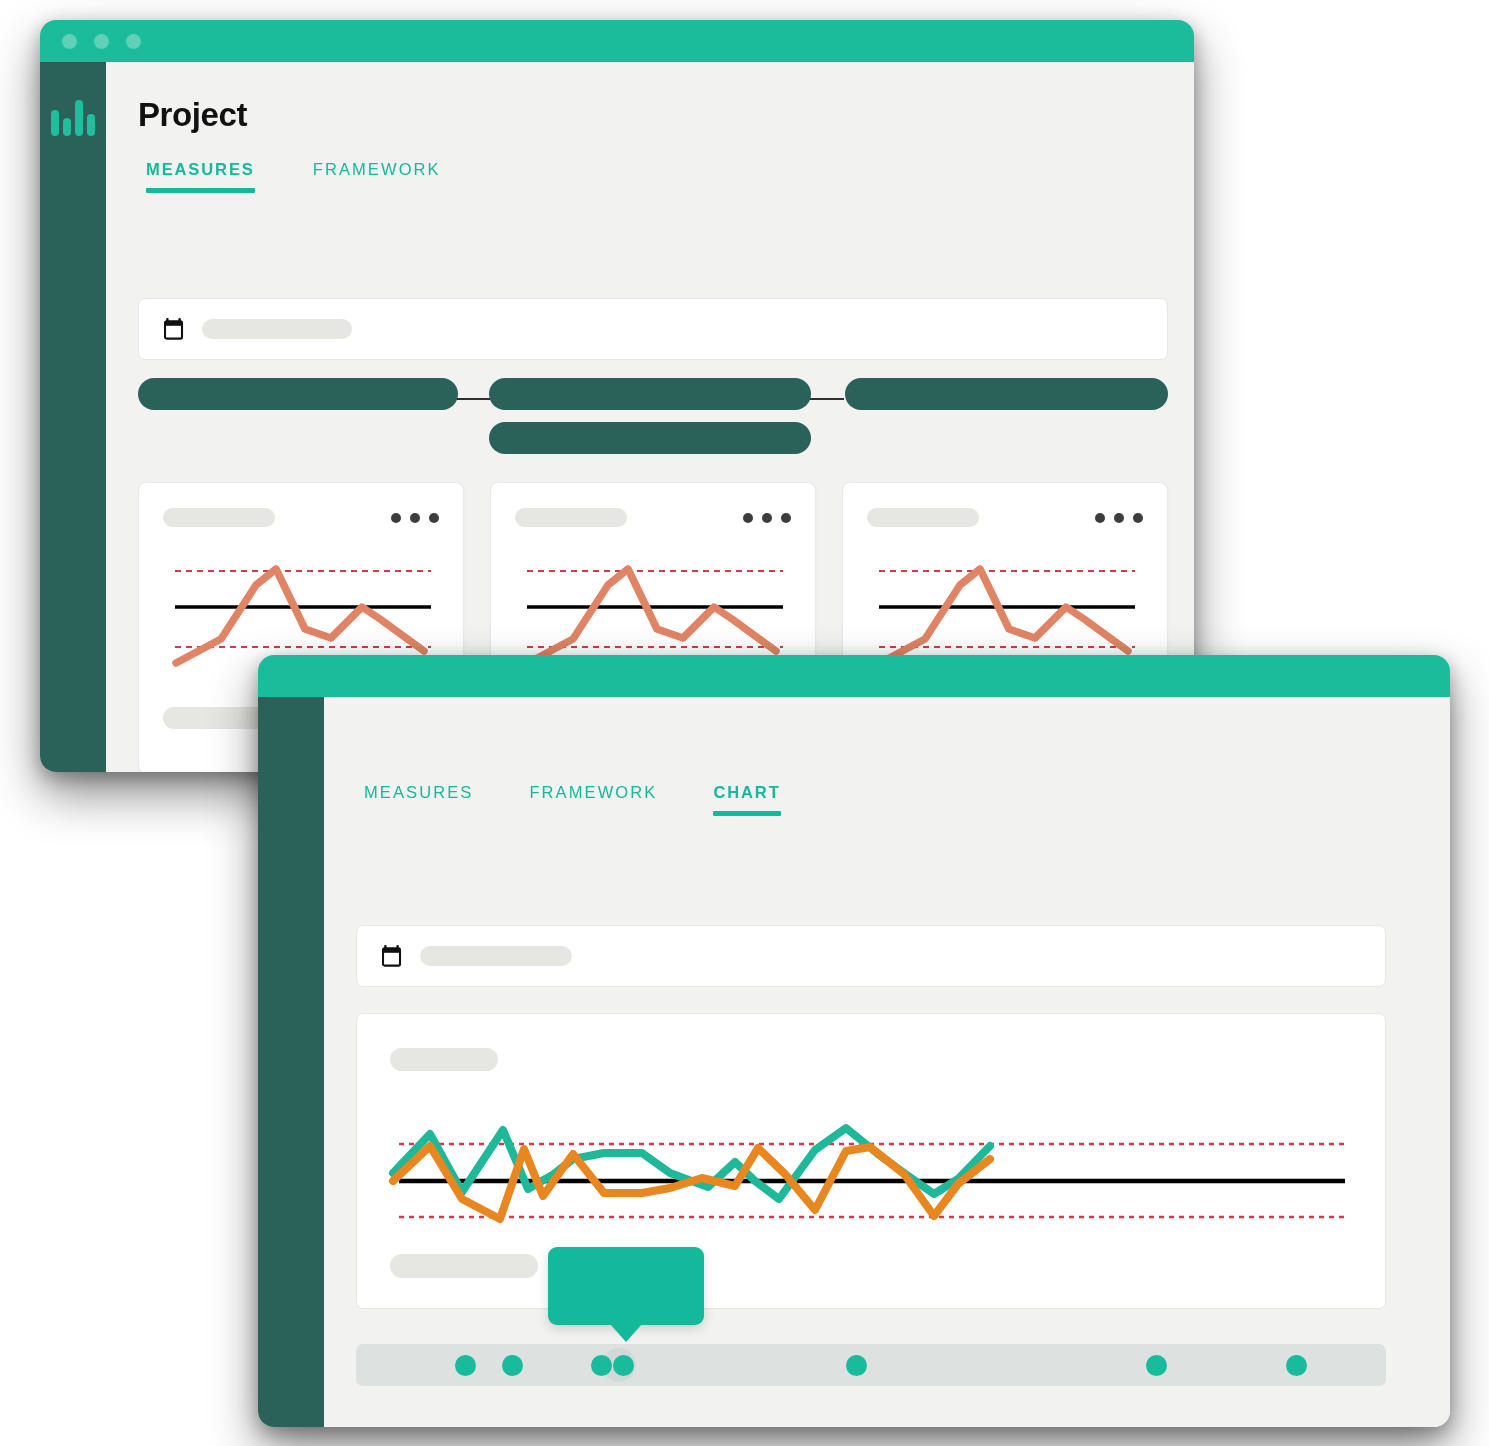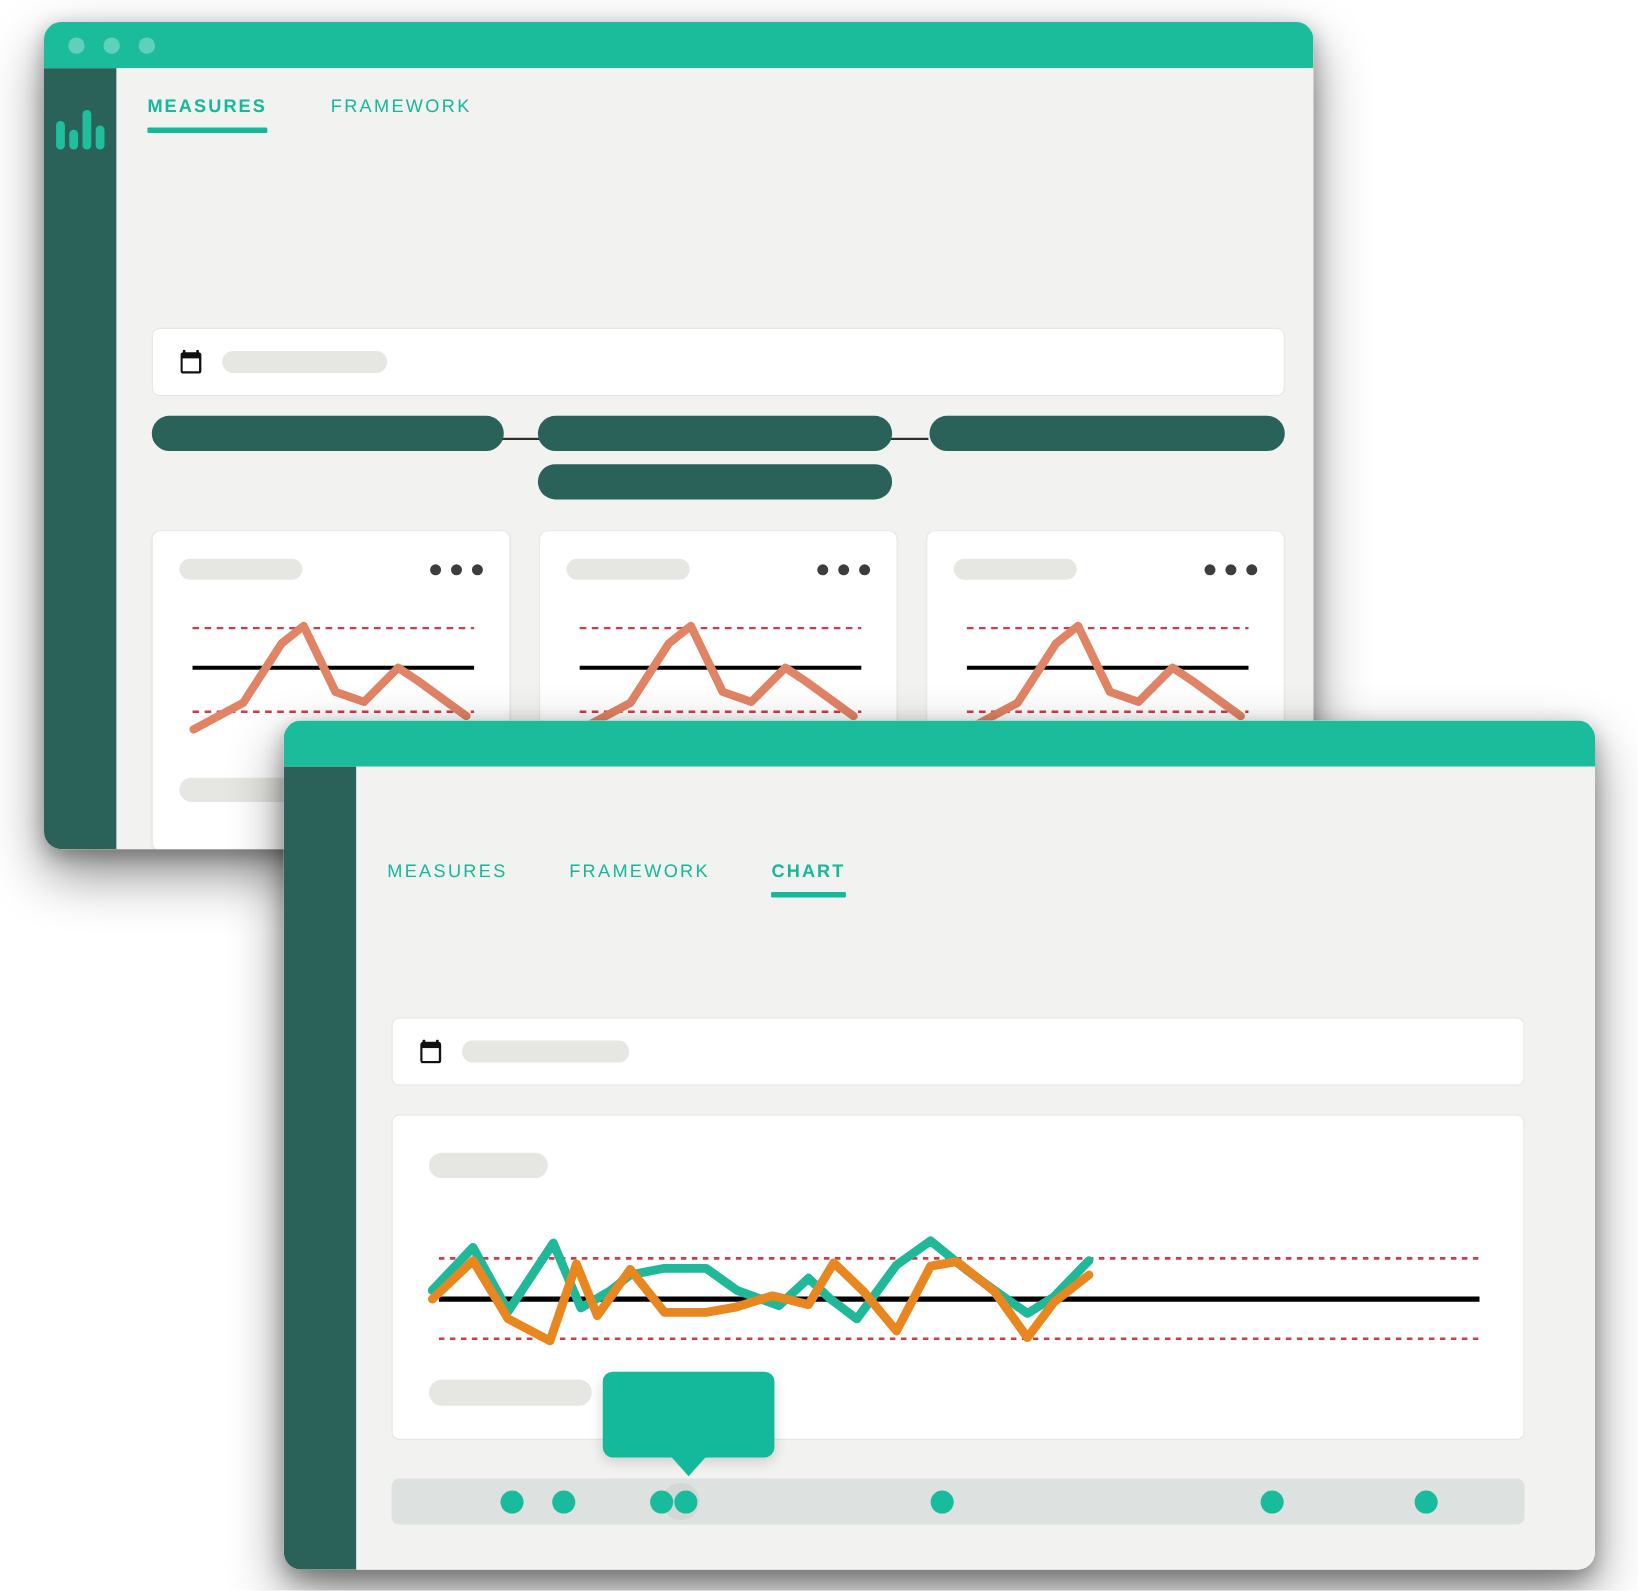--- a/index.html
+++ b/index.html
@@ -84,21 +84,21 @@
   .page-title {
     font-size: 33px;
     font-weight: bold;
     color: #111111;
     letter-spacing: -0.4px;
     margin: 0;
     padding: 34px 0 0 32px;
   }
   .tabs {
     display: flex;
-    padding-left: 28px;
+    padding-left: 40px;
     margin-top: 26px;
     gap: 58px;
     text-align: center;
   }
   .tab {
     color: #14b89a;
     font-size: 16.5px;
     letter-spacing: 2.1px;
     font-weight: 400;
     padding-bottom: 14px;
@@ -232,20 +232,21 @@
         <div class="logo">
           <span class="b1"></span>
             <span class="b2"></span>
             <span class="b3"></span>
             <span class="b4"></span>
         </div>
       </div>
 
       <div class="content">
 
+        <h1 class="page-title">Project</h1>
 
         <div class="tabs">
           <div class="tab active">MEASURES</div>
           <div class="tab">FRAMEWORK</div>
         </div>
 
         <div class="card datebar" style="position:absolute; left:32px; top:236px; width:1030px; height:62px;">
           <svg class="cal-icon" viewBox="0 0 20 22">
             <rect x="2.2" y="0" width="2.4" height="5" rx="1" fill="#111"></rect>
             <rect x="14.4" y="0" width="2.4" height="5" rx="1" fill="#111"></rect>

